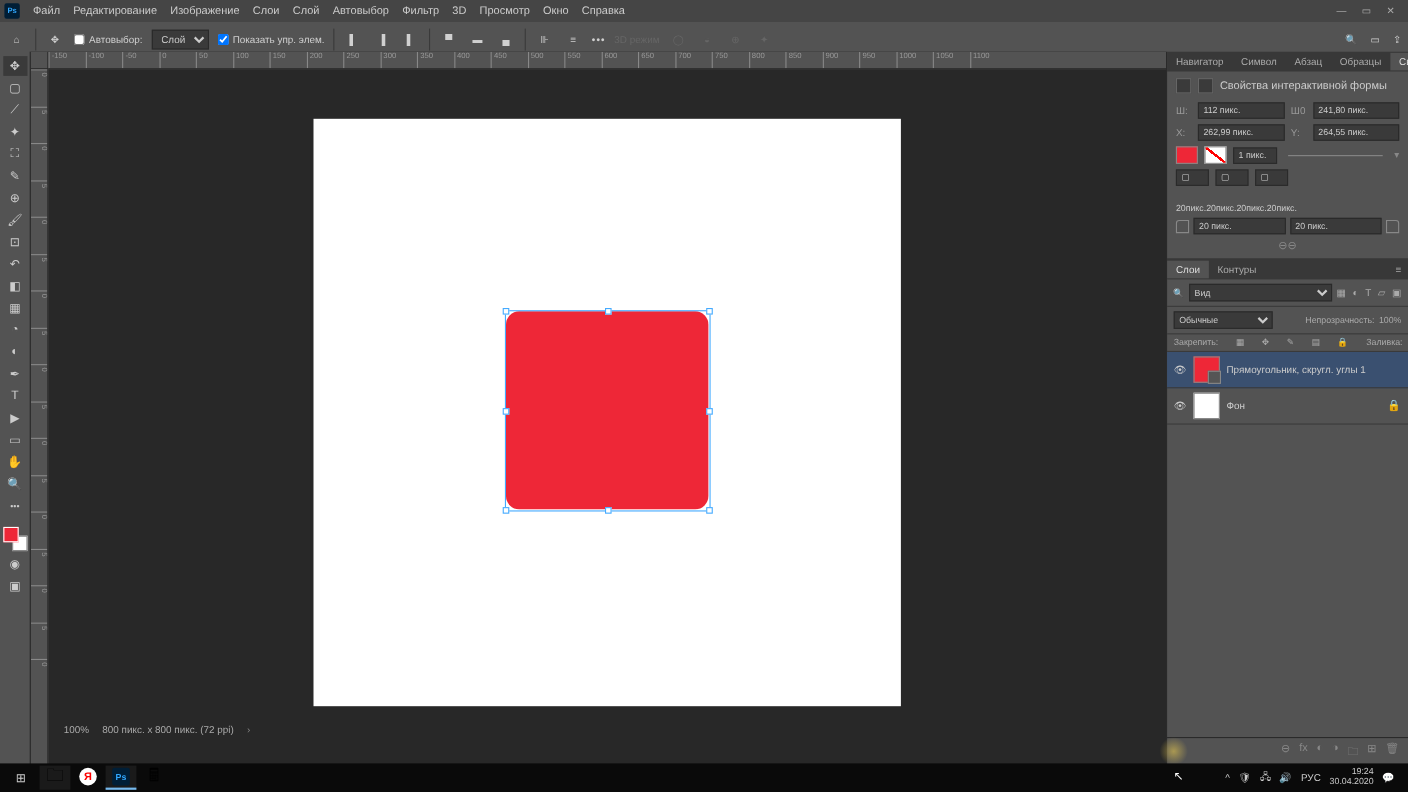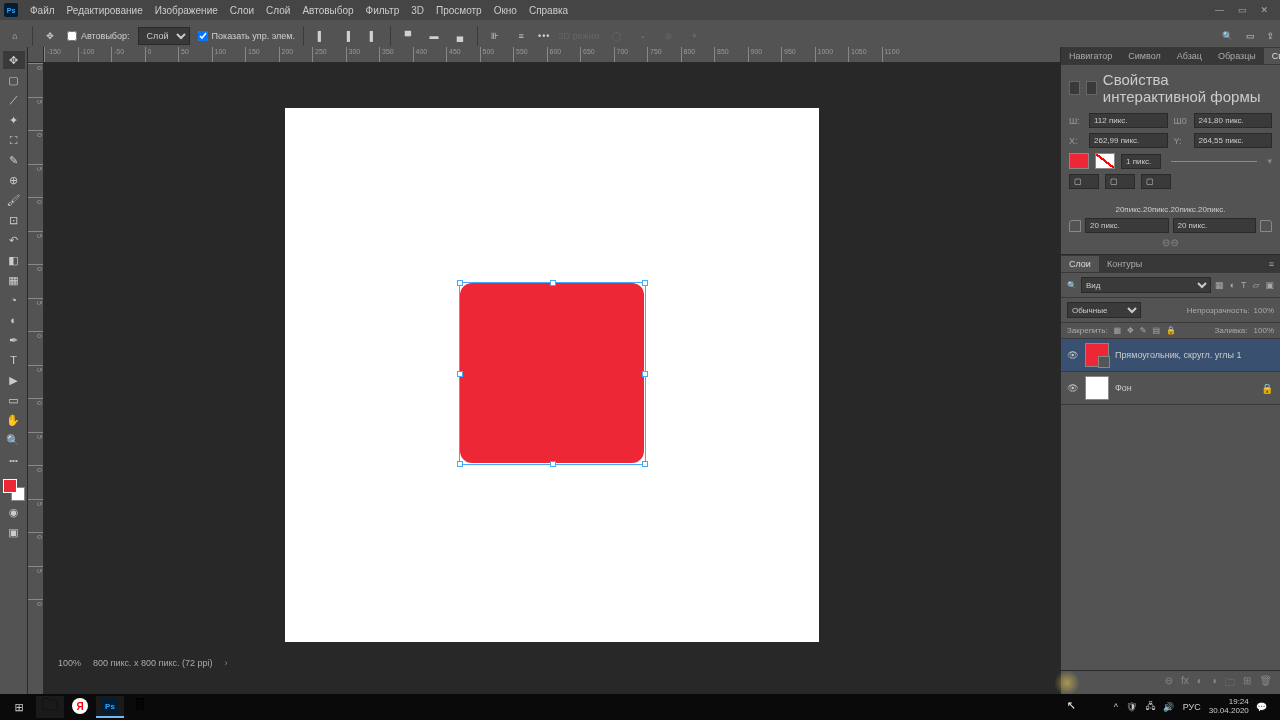--- a/index.html
+++ b/index.html
@@ -37,41 +37,41 @@
 .handle{position:absolute;width:6px;height:6px;background:#fff;border:1px solid #44aaff}
 .h-tl{top:-3px;left:-3px}.h-tr{top:-3px;right:-3px}.h-bl{bottom:-3px;left:-3px}.h-br{bottom:-3px;right:-3px}
 .h-tm{top:-3px;left:calc(50% - 3px)}.h-bm{bottom:-3px;left:calc(50% - 3px)}
 .h-ml{top:calc(50% - 3px);left:-3px}.h-mr{top:calc(50% - 3px);right:-3px}
 .panels{width:220px;background:#535353;display:flex;flex-direction:column;border-left:1px solid #2a2a2a}
 .panel-tabs{display:flex;background:#383838;font-size:9px;color:#aaa;height:18px;align-items:center}
 .panel-tabs .ptab{padding:3px 8px;cursor:pointer}
 .panel-tabs .ptab.active{background:#535353;color:#ddd}
 .panel-tabs .pmenu{margin-left:auto;padding:0 6px;cursor:pointer}
 .props-panel{padding:6px 8px;font-size:9px;color:#ccc;border-bottom:1px solid #2a2a2a;min-height:168px}
-.props-header{display:flex;align-items:center;gap:6px;margin-bottom:8px;font-size:15px}
+.props-header{display:flex;align-items:center;gap:6px;margin-bottom:8px;font-size:10px}
 .props-header .picon{width:14px;height:14px;background:#3a3a3a;border:1px solid #666}
 .props-row{display:flex;gap:6px;margin-bottom:5px;align-items:center}
 .props-row .lbl{color:#999;width:14px}
 .props-row .val{background:#3a3a3a;padding:2px 4px;font-size:8px;flex:1;border:1px solid #2a2a2a}
 .props-row .swatch-fill{width:20px;height:16px;background:#ee2737;border:1px solid #888}
 .props-row .swatch-stroke{width:20px;height:16px;background:#fff;border:1px solid #888;position:relative}
 .props-row .swatch-stroke::after{content:"";position:absolute;inset:0;background:linear-gradient(to top right,transparent 45%,red 45%,red 55%,transparent 55%)}
 .props-row .stroke-line{flex:1;height:1px;background:#888;margin:0 4px}
 .corner-row{display:flex;gap:4px;align-items:center;font-size:8px}
 .corner-row .cval{background:#3a3a3a;padding:2px 4px;flex:1;border:1px solid #2a2a2a}
 .corner-row .cicon{width:12px;height:12px;border:1px solid #888;border-radius:3px 0 0 0}
 .link-icon{text-align:center;margin-top:4px;color:#888;font-size:10px}
 .layers-panel{flex:1;display:flex;flex-direction:column}
 .layers-opts{padding:4px 6px;display:flex;gap:4px;align-items:center;font-size:8px;color:#aaa;border-bottom:1px solid #3a3a3a}
 .layers-opts select{background:#3a3a3a;color:#ccc;border:1px solid #2a2a2a;font-size:8px;height:16px;flex:1}
 .layers-opts .filter-icons{display:flex;gap:6px;font-size:9px}
 .layers-opts2{padding:4px 6px;display:flex;gap:4px;align-items:center;font-size:8px;color:#aaa;border-bottom:1px solid #3a3a3a}
-.layers-opts2 select{background:#3a3a3a;color:#ccc;border:1px solid #2a2a2a;font-size:8px;height:16px;width:74px}
+.layers-opts2 select{background:#3a3a3a;color:#ccc;border:1px solid #2a2a2a;font-size:8px;height:16px;width:90px}
 .layers-opts2 .rlabel{margin-left:auto}
-.layers-lock{padding:3px 6px;display:flex;gap:6px;align-items:center;font-size:8px;color:#aaa;border-bottom:1px solid #3a3a3a}
+.layers-lock{padding:3px 6px;display:flex;gap:16px;align-items:center;font-size:8px;color:#aaa;border-bottom:1px solid #3a3a3a}
 .layer-list{flex:1;overflow:auto}
 .layer-item{display:flex;align-items:center;padding:4px 6px;gap:6px;font-size:9px;color:#ccc;border-bottom:1px solid #3a3a3a}
 .layer-item.selected{background:#3a5070}
 .layer-item .eye{width:12px;color:#ccc;cursor:pointer}
 .layer-item .thumb{width:24px;height:24px;background:#fff;border:1px solid #888;position:relative}
 .layer-item .thumb.shape-thumb{background:#ee2737}
 .layer-item .thumb.shape-thumb::after{content:"";position:absolute;bottom:-2px;right:-2px;width:10px;height:10px;background:#555;border:1px solid #888}
 .layer-item .lock{margin-left:auto;color:#888;font-size:10px}
 .layers-footer{display:flex;justify-content:flex-end;gap:8px;padding:4px 8px;font-size:10px;color:#888;border-top:1px solid #2a2a2a}
 .layers-footer span{cursor:pointer}
@@ -281,21 +281,21 @@
         <span class="swatch-stroke"></span>
         <span class="val" style="flex:0 0 40px">1 пикс.</span>
         <span class="stroke-line"></span>
         <span style="color:#888">▾</span>
       </div>
       <div class="props-row">
         <span class="val" style="flex:0 0 30px">▢</span>
         <span class="val" style="flex:0 0 30px">▢</span>
         <span class="val" style="flex:0 0 30px">▢</span>
       </div>
-      <div class="corner-row" style="justify-content:center;margin-top:16px">
+      <div class="corner-row" style="justify-content:flex-start;margin-top:16px">
         <span>20пикс.20пикс.20пикс.20пикс.</span>
       </div>
       <div class="corner-row" style="margin-top:4px">
         <span class="cicon"></span>
         <span class="cval">20 пикс.</span>
         <span class="cval">20 пикс.</span>
         <span class="cicon" style="border-radius:0 3px 0 0"></span>
       </div>
       <div class="link-icon">⊖⊖</div>
     </div>

